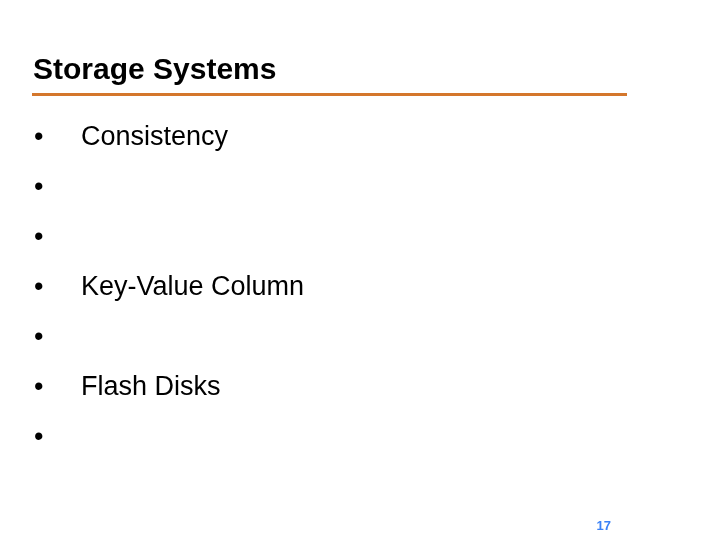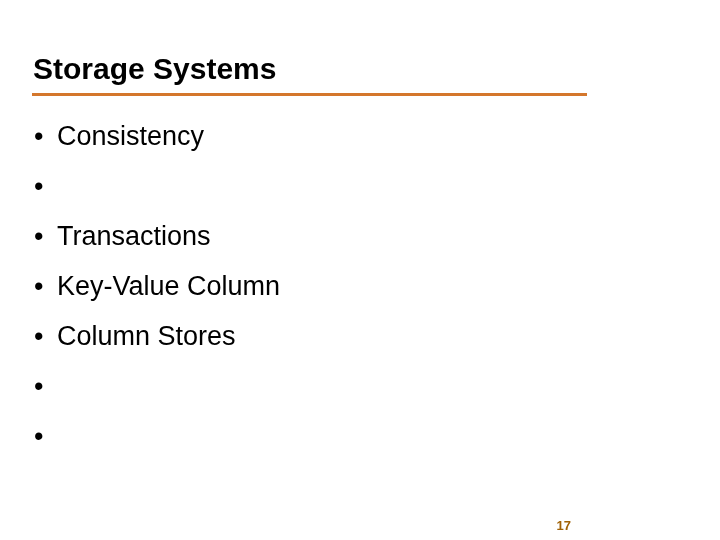--- a/index.html
+++ b/index.html
@@ -10,20 +10,21 @@
   body {
     background: #ffffff;
     font-family: "Liberation Sans", sans-serif;
   }
   #slide {
     position: relative;
     width: 587px;
     height: 540px;
     background: #ffffff;
     overflow: hidden;
+    padding-left: 40px;
   }
 
   
   #slide-title {
     position: absolute;
     left: 33px;
     top: 52px;
     width: 660px;
     margin: 0;
     padding: 0;
@@ -73,31 +74,32 @@
     left: 6px;
     top: 0;
     width: 14px;
     font-size: 27px;
     line-height: 36px;
     color: #000000;
     text-align: left;
   }
   #bullet-list .bullet-text {
     display: inline-block;
+    margin-left: 24px;
   }
 
   
   #page-number {
     position: absolute;
     right: 16px;
     top: 518px;
     font-family: "Liberation Sans", sans-serif;
     font-size: 13px;
     font-weight: bold;
-    color: #a16207;
+    color: #3b82f6;
     text-align: right;
   }
 </style>
 </head>
 <body>
 
 <div id="slide">
 
   <h1 id="slide-title">Storage Systems</h1>
 
@@ -106,32 +108,31 @@
   <ul id="bullet-list">
     <li class="bullet-item">
       <span class="bullet-marker">•</span>
       <span class="bullet-text">Consistency</span>
     </li>
     <li class="bullet-item">
       <span class="bullet-marker">•</span>
     </li>
     <li class="bullet-item">
       <span class="bullet-marker">•</span>
-      <span class="bullet-text">Transactions</span>
     </li>
     <li class="bullet-item">
       <span class="bullet-marker">•</span>
       <span class="bullet-text">Key-Value Column</span>
     </li>
     <li class="bullet-item">
       <span class="bullet-marker">•</span>
-      <span class="bullet-text">Column Stores</span>
     </li>
     <li class="bullet-item">
       <span class="bullet-marker">•</span>
+      <span class="bullet-text">Flash Disks</span>
     </li>
     <li class="bullet-item">
       <span class="bullet-marker">•</span>
     </li>
   </ul>
 
   <div id="page-number">17</div>
 
 </div>
 

